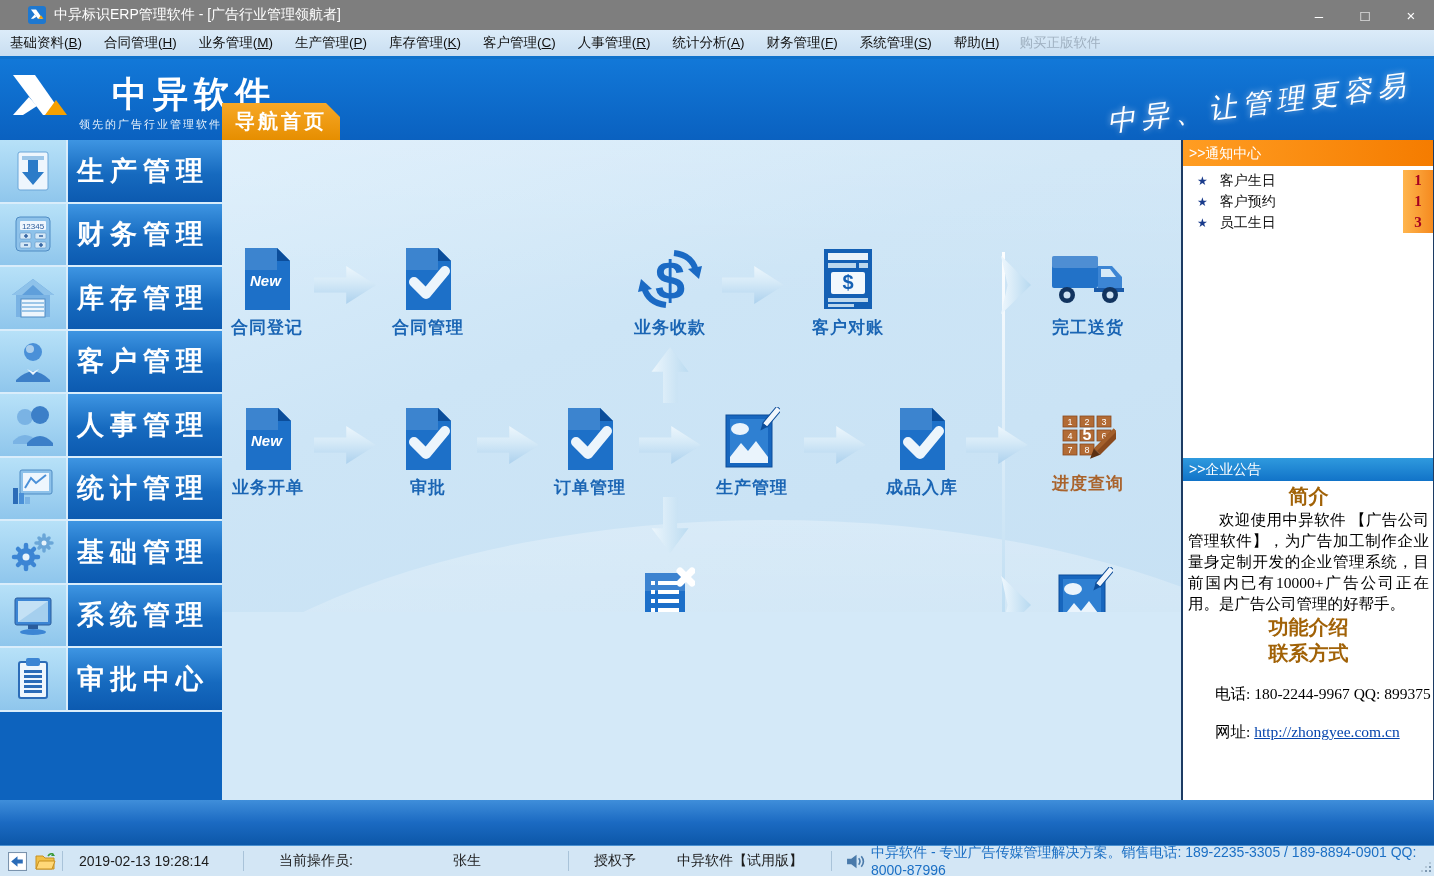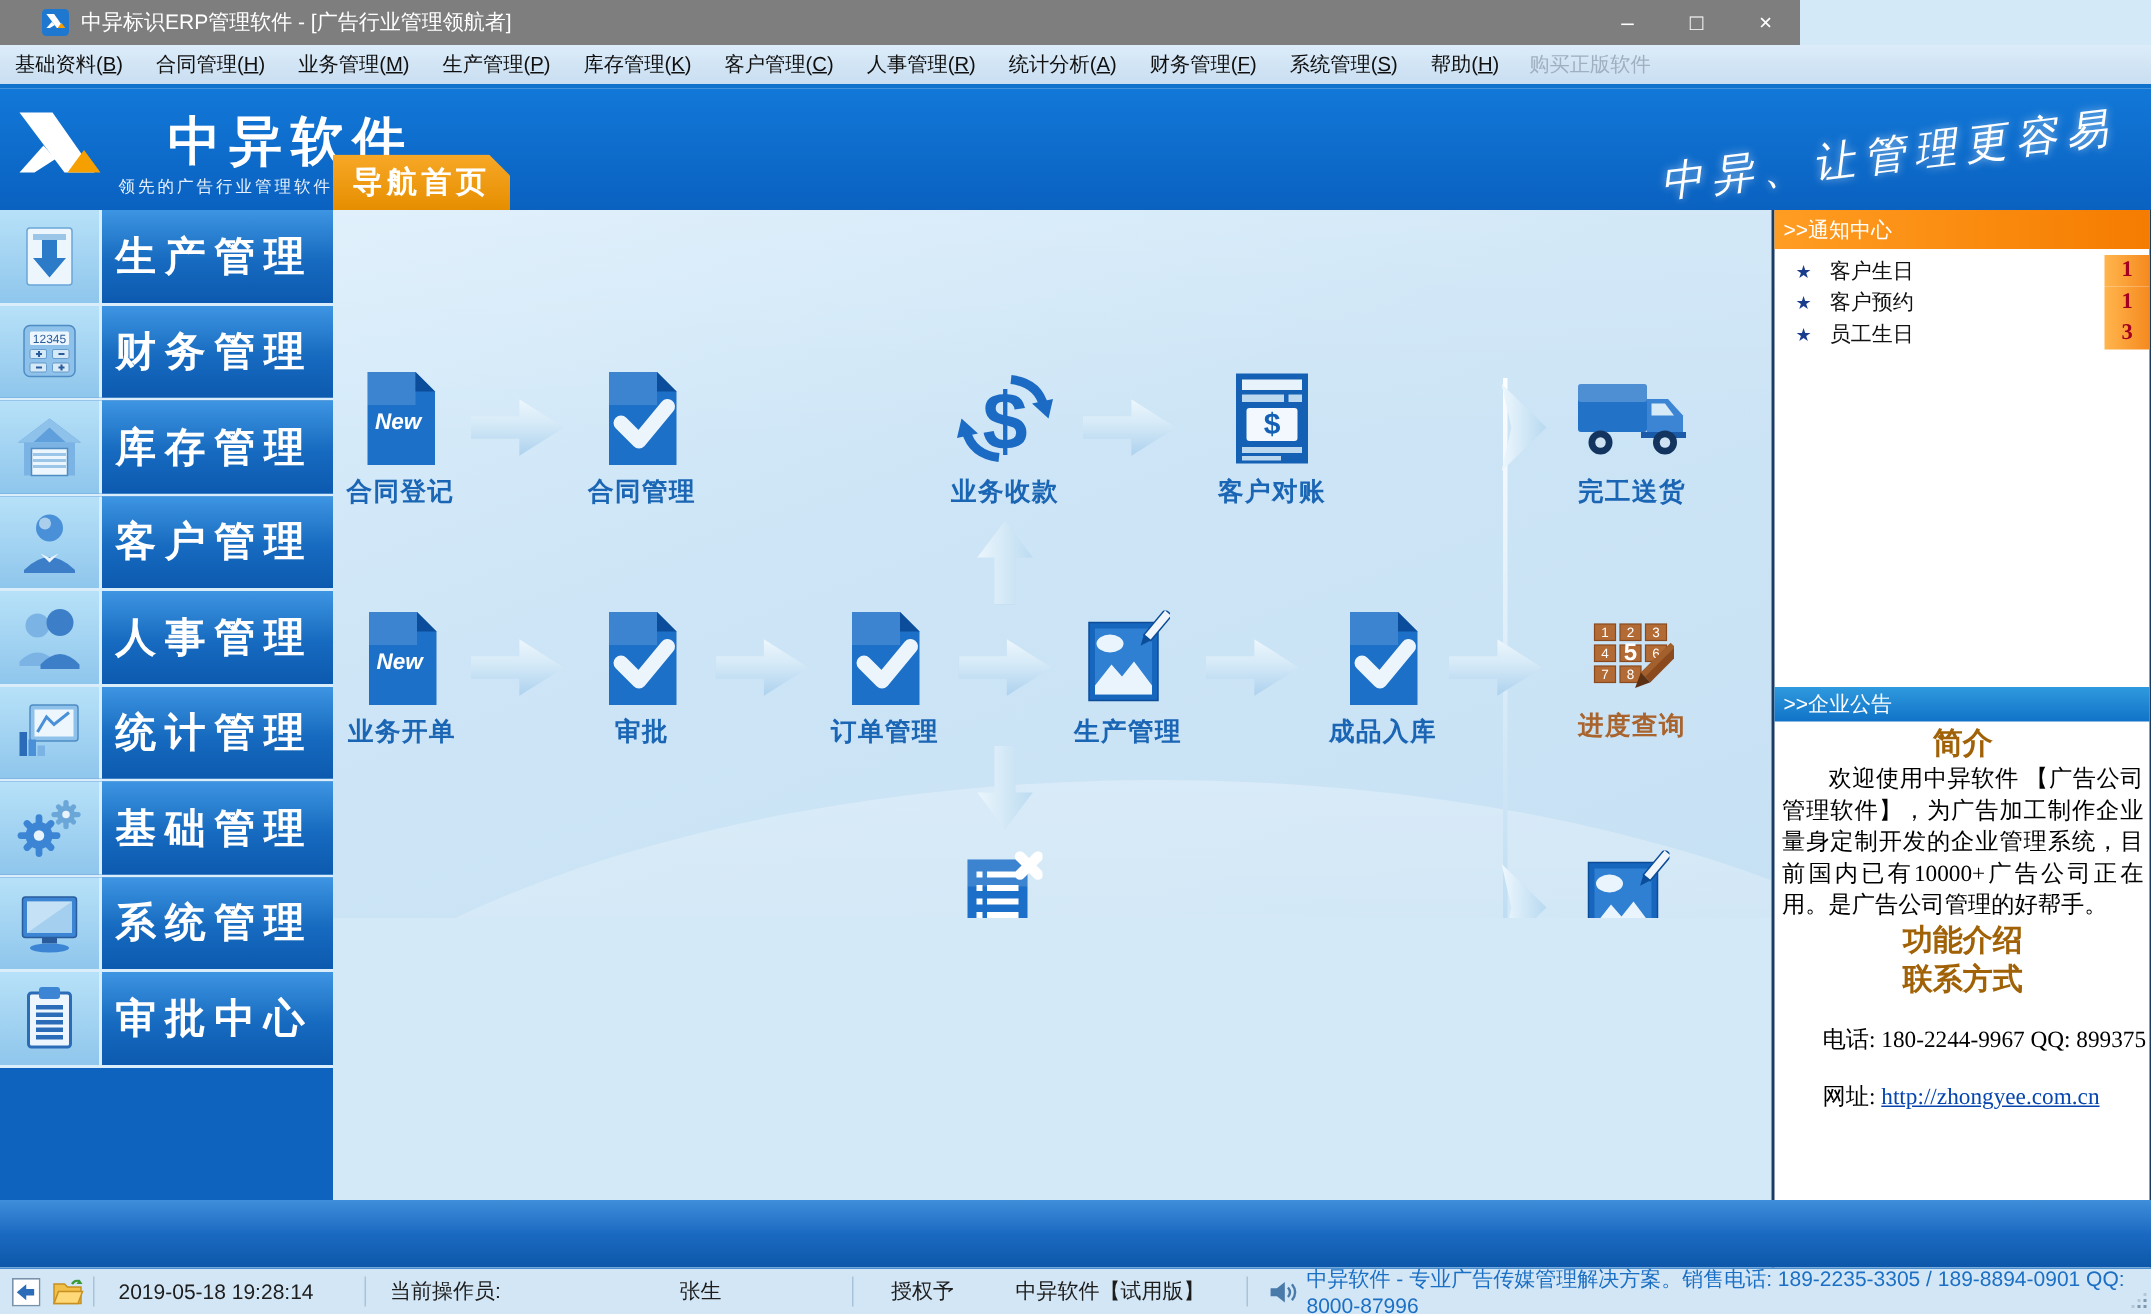--- a/index.html
+++ b/index.html
@@ -1,20 +1,20 @@
 <!DOCTYPE html>
 <html><head>
 <meta charset="utf-8">
 <style>
   html,body{margin:0;padding:0;background:#555;}
   #app{position:relative;width:1434px;height:876px;overflow:hidden;
        font-family:"Liberation Sans",sans-serif;background:#d4e9f8;}
 
   
-  .titlebar{position:absolute;left:0;top:0;width:1200px;height:30px;background:#7e7e7e;
+  .titlebar{position:absolute;left:0;top:0;width:1434px;height:30px;background:#7e7e7e;
             display:flex;align-items:center;color:#fff;font-size:14px;}
   .app-icon{width:18px;height:18px;margin-left:28px;margin-right:8px;border-radius:3px;
             background:#1e78d0;display:flex;align-items:center;justify-content:center;flex:none;}
   .win-controls{margin-left:auto;display:flex;height:30px;}
   .win-btn{width:46px;height:30px;display:flex;align-items:center;justify-content:center;
            font-size:15px;color:#fff;cursor:default;}
 
   
   .menubar{position:absolute;left:0;top:30px;width:1434px;height:26px;
            background:linear-gradient(180deg,#dcecf9,#c9def1);display:flex;align-items:center;
@@ -106,21 +106,21 @@
   
   .bottomband{position:absolute;left:0;top:800px;width:1434px;height:45px;
           background:linear-gradient(180deg,#3f8eda 0%,#1b6ac2 50%,#0c57a8 100%);}
   .statusbar{position:absolute;left:0;top:845px;width:1434px;height:31px;background:#d3e6f5;
           border-top:1px solid #4a90d0;box-sizing:border-box;display:flex;align-items:center;
           font-size:14px;color:#1c1c1c;}
   .sb-ico{margin-left:8px;display:flex;align-items:center;cursor:pointer;}
   .sb-sep{width:1px;height:20px;background:#a9c3d9;margin:0 6px;flex:none;}
   .sb-cell{white-space:nowrap;overflow:hidden;}
   .sb-date{width:158px;padding-left:10px;}
-  .sb-oplabel{width:112px;padding-left:10px;}
+  .sb-oplabel{width:112px;padding-left:10px;text-align:center;}
   .sb-opname{width:190px;text-align:center;}
   .sb-lic{width:80px;text-align:center;}
   .sb-licval{width:170px;text-align:center;}
   .sb-marquee{color:#1b6fc4;flex:1;padding-left:6px;}
   .grip{position:absolute;right:3px;bottom:4px;width:12px;height:12px;}
   .grip::after{content:"";position:absolute;right:0;bottom:0;width:2px;height:2px;background:#7e98b0;
     box-shadow:-4px 0 #7e98b0,0 -4px #7e98b0,-8px 0 #b3c7d7,-4px -4px #b3c7d7,0 -8px #b3c7d7;}
 </style>
 </head>
 <body>
@@ -571,21 +571,21 @@
     </span>
     <span class="sb-ico">
       <svg width="21" height="17" viewBox="0 0 21 17">
         <path d="M1 3 h7 l2 2 h9 v11 H1 Z" fill="#f0c048" stroke="#c89020"></path>
         <path d="M1 16 L4 8 h16 l-3 8 Z" fill="#ffd878" stroke="#c89020"></path>
         <path d="M13 3 q2 -3 5 -2" fill="none" stroke="#3a9a3a" stroke-width="1.6"></path>
         <polygon points="18,0 20,3 16,3" fill="#3a9a3a"></polygon>
       </svg>
     </span>
     <span class="sb-sep"></span>
-    <span class="sb-cell sb-date">2019-05-18 19:28:14</span>
+    <span class="sb-cell sb-date">2019-02-13 19:28:14</span>
     <span class="sb-sep"></span>
     <span class="sb-cell sb-oplabel">当前操作员:</span>
     <span class="sb-cell sb-opname">张生</span>
     <span class="sb-sep"></span>
     <span class="sb-cell sb-lic">授权予</span>
     <span class="sb-cell sb-licval">中异软件【试用版】</span>
     <span class="sb-sep"></span>
     <span class="sb-ico">
       <svg width="19" height="15" viewBox="0 0 18 14">
         <polygon points="1,4.5 5,4.5 10,0.5 10,13.5 5,9.5 1,9.5" fill="#4a7aaa"></polygon>

